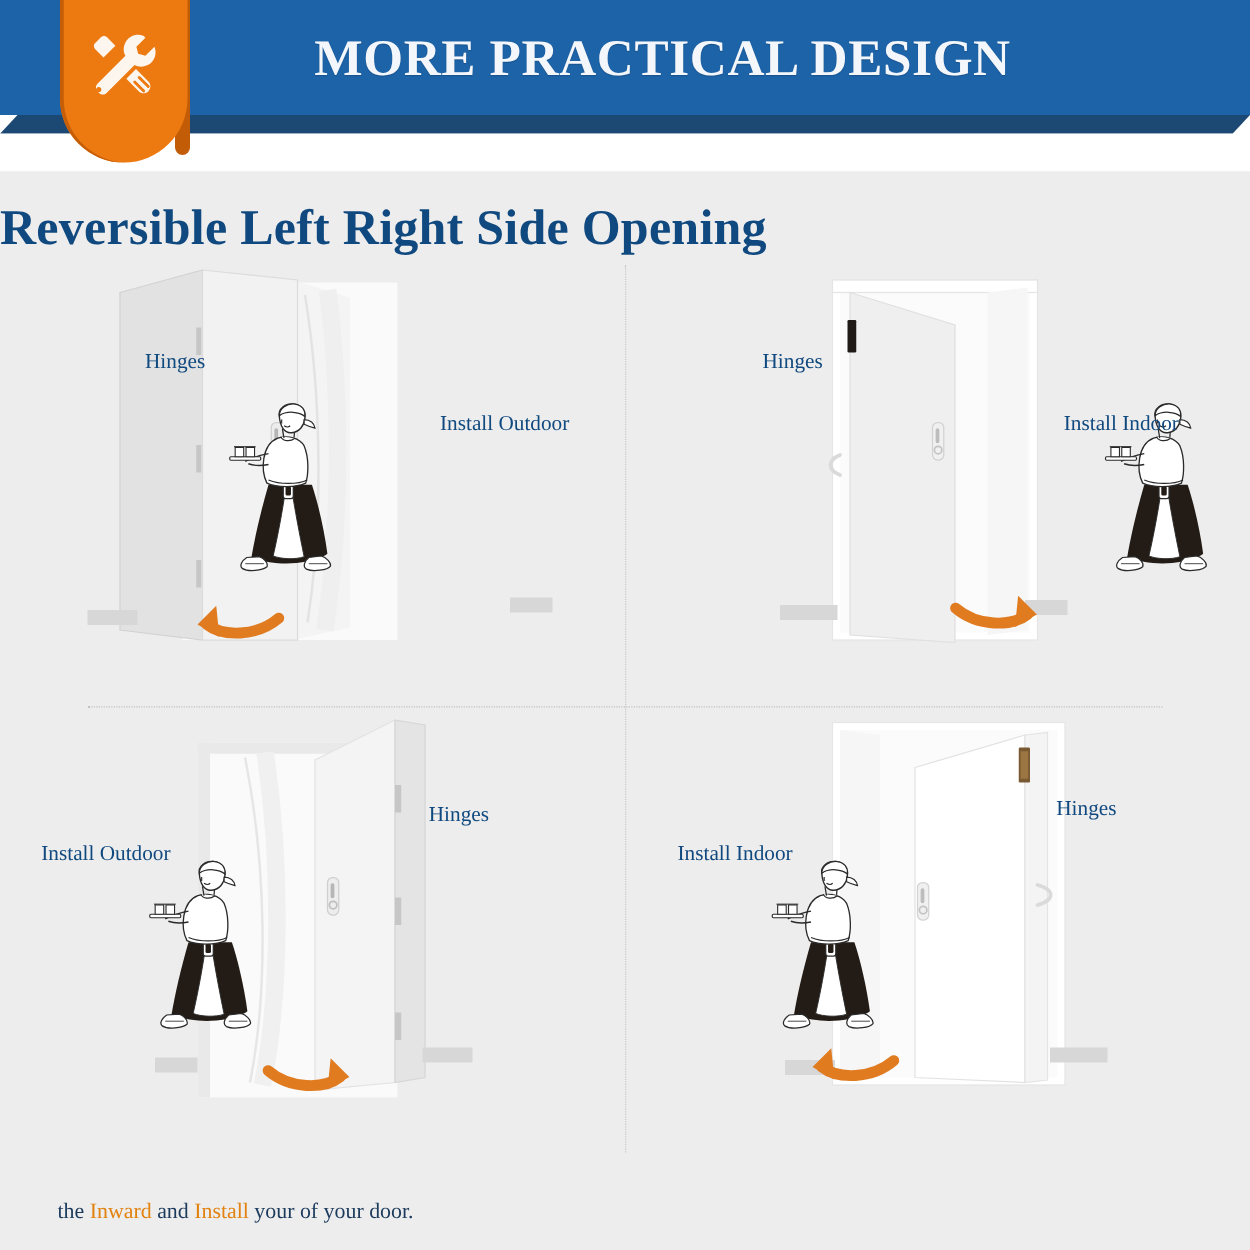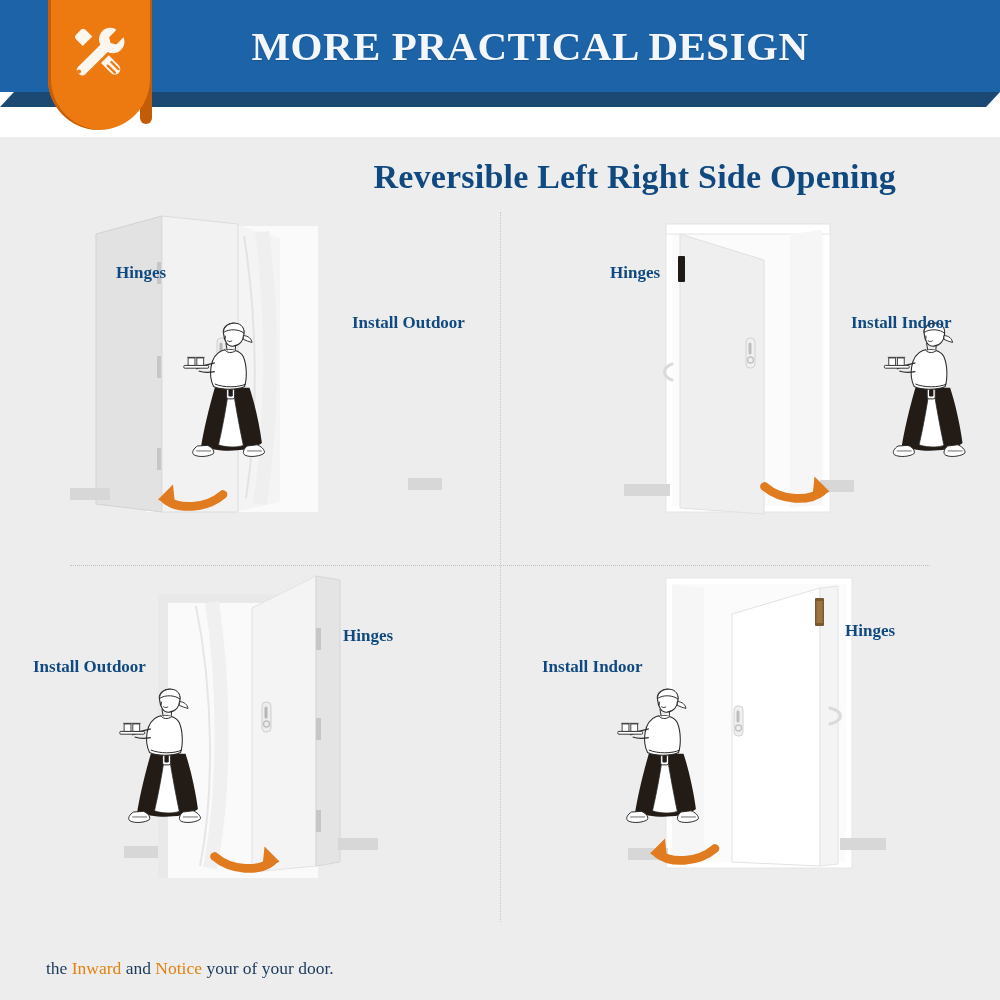--- a/index.html
+++ b/index.html
@@ -48,22 +48,22 @@
     z-index:4;
   }
   .badge svg{position:absolute;left:18px;top:26px;}
 
   
   .body-area{
     position:absolute;left:0;top:137px;width:1000px;height:863px;
     background:#EDEDED;
   }
   .section-title{
-    position:absolute;left:0;top:158px;width:896px;text-align:right;
-    color:#10497F;font-size:34px;font-weight:bold;
+    position:absolute;left:0;top:158px;width:896px;text-align:left;
+    color:#10497F;font-size:40px;font-weight:bold;
     font-family:"Liberation Serif", serif;
     letter-spacing:0.2px;
   }
 
   
   .div-h{
     position:absolute;left:70px;top:565px;width:860px;height:0;
     border-top:1px dotted #C2C2C2;
   }
   .div-v{
@@ -72,23 +72,24 @@
   }
 
   
   .quad{position:absolute;}
   #q-tl{left:0px;  top:212px; width:500px;height:352px;}
   #q-tr{left:500px;top:212px; width:500px;height:352px;}
   #q-bl{left:0px;  top:566px; width:500px;height:352px;}
   #q-br{left:500px;top:566px; width:500px;height:352px;}
 
   .qlabel{
-    position:absolute;color:#10497F;font-weight:bold;
+    position:absolute;color:#10497F;font-weight:normal;
     font-size:17px;font-family:"Liberation Serif", serif;
     white-space:nowrap;
+    margin-top:16px;
   }
 
   
   .footer{
     position:absolute;left:32px;top:928px;width:945px;
     color:#1B3A5C;font-size:17.5px;line-height:1.55;
     font-family:"Liberation Serif", serif;
   }
   .footer .hl{color:#E2820F;margin-top:30px;}
   .footer .ind{display:inline-block;width:14px;}
@@ -342,16 +343,16 @@
       <g transform="translate(124,122) scale(0.62)">
         <use href="#person"></use>
       </g>
     </svg>
     <div class="qlabel" style="left:42px;top:91px;">Install Indoor</div>
     <div class="qlabel" style="left:345px;top:55px;">Hinges</div>
   </div>
 
   <div class="footer">
     <br>
-    <span class="ind"></span><span>the </span><span class="hl">Inward</span><span> and </span><span class="hl">Notice</span><span> your of your door.</span>
+    <span class="ind"></span><span>the </span><span class="hl">Inward</span><span> and </span><span class="hl">Install</span><span> your of your door.</span>
   </div>
 
 </div>
 
 </body></html>

